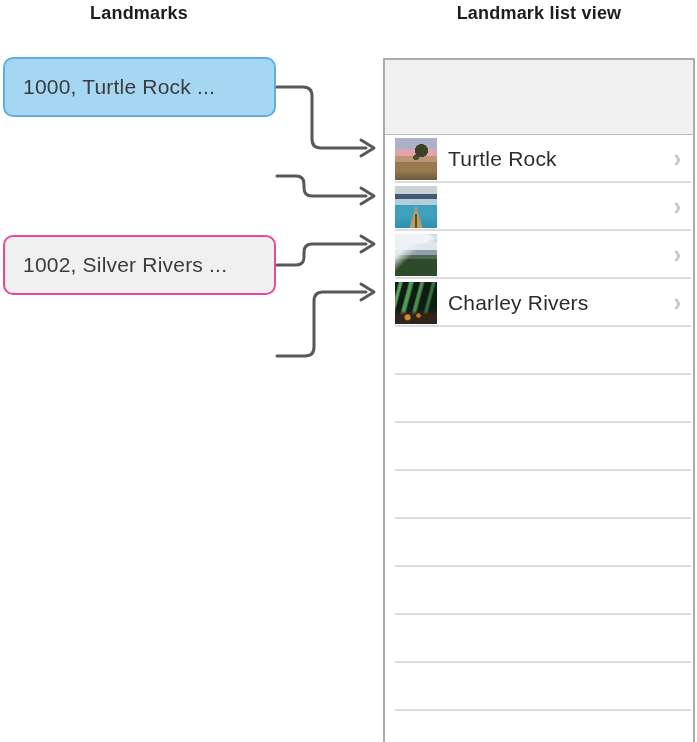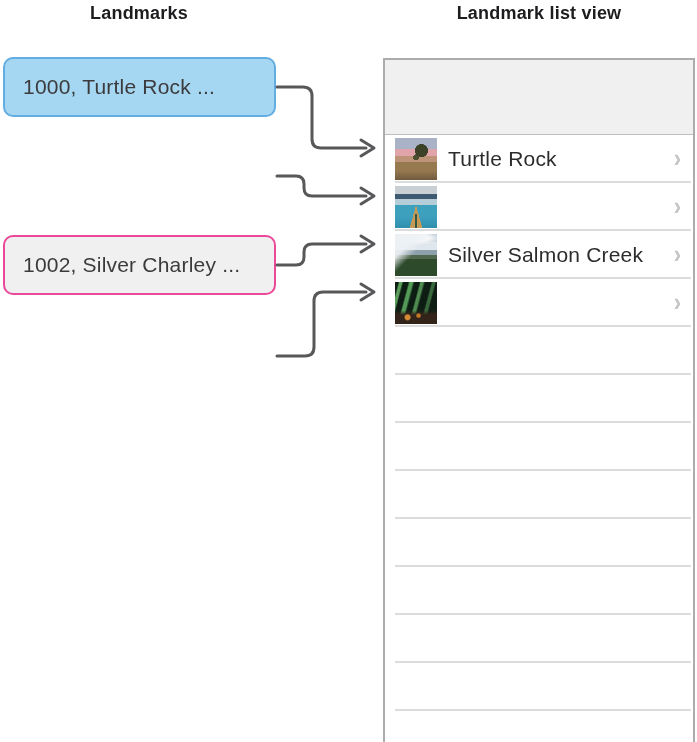--- a/index.html
+++ b/index.html
@@ -54,21 +54,21 @@
 
 <div class="canvas">
 
   <div class="col-title right">Landmark list view</div>
   <div class="col-title left">Landmarks</div>
 
   <div class="data-box box-0 highlight">
     <span class="box-label">1000, Turtle Rock ...</span>
   </div>
   <div class="data-box box-2">
-    <span class="box-label">1002, Silver Charley ...</span>
+    <span class="box-label">1002, Silver Rivers ...</span>
   </div>
 
   <svg class="arrows" viewBox="0 0 697 742" fill="none" stroke="#58585a" stroke-width="3" stroke-linecap="round" stroke-linejoin="round">
     <path d="M 277 87 H 303 Q 312 87 312 96 V 139 Q 312 148 321 148 H 366"></path>
     <path d="M 361 140 L 374 148 L 361 156"></path>
     <path d="M 277 176 H 296 Q 304 176 304 184 V 188 Q 304 196 312 196 H 366"></path>
     <path d="M 361 188 L 374 196 L 361 204"></path>
     <path d="M 277 265 H 296 Q 304 265 304 257 V 252 Q 304 244 312 244 H 366"></path>
     <path d="M 361 236 L 374 244 L 361 252"></path>
     <path d="M 277 356 H 305 Q 314 356 314 347 V 301 Q 314 292 323 292 H 366"></path>
@@ -82,25 +82,25 @@
       <span class="thumb" style="background: radial-gradient(circle at 63% 30%, #3d4128 0 16%, rgba(61,65,40,0) 17%), radial-gradient(circle at 50% 46%, #4a4f30 0 9%, rgba(74,79,48,0) 10%), linear-gradient(to bottom, #a9b2c6 0 26%, #e0a4aa 26% 44%, #bd9478 44% 58%, #97794f 58% 78%, #6f5a3e 100%);"></span>
       <span class="row-title">Turtle Rock</span>
       <span class="chevron">›</span>
     </div>
     <div class="row">
       <span class="thumb" style="background: conic-gradient(from 0deg at 50% 50%, rgba(0,0,0,0) 0 176deg, #37593f 176deg 184deg, rgba(0,0,0,0) 184deg), conic-gradient(from 0deg at 50% 46%, rgba(0,0,0,0) 0 164deg, #c59a58 164deg 196deg, rgba(0,0,0,0) 196deg), linear-gradient(to bottom, #c9d0d4 0 20%, #3d5a72 20% 32%, #b5cdd8 32% 46%, #3da0bd 46% 72%, #2f8fae 100%);"></span>
       <span class="chevron">›</span>
     </div>
     <div class="row">
       <span class="thumb" style="background: linear-gradient(135deg, rgba(238,242,245,0.9) 0 28%, rgba(238,242,245,0) 46%), radial-gradient(ellipse 60% 16% at 50% 10%, #f4f6f8 0 55%, rgba(244,246,248,0) 100%), linear-gradient(to bottom, #bfcfda 0 20%, #dfe6ec 20% 38%, #8da0ac 38% 50%, #51684e 50% 60%, #2d4a2b 60% 100%);"></span>
-      <span class="row-title">Silver Salmon Creek</span>
       <span class="chevron">›</span>
     </div>
     <div class="row">
       <span class="thumb" style="background: radial-gradient(circle at 30% 84%, #d58a36 0 5%, rgba(213,138,54,0) 8%), radial-gradient(circle at 56% 80%, #c2762a 0 4%, rgba(194,118,42,0) 7%), linear-gradient(to top, #33241a 0 22%, rgba(51,36,26,0) 32%), linear-gradient(105deg, rgba(0,0,0,0) 0 6%, rgba(124,214,122,0.7) 9% 13%, rgba(0,0,0,0) 16% 25%, rgba(106,197,110,0.75) 28% 33%, rgba(0,0,0,0) 37% 46%, rgba(124,214,122,0.6) 49% 53%, rgba(0,0,0,0) 57% 68%, rgba(96,180,100,0.5) 71% 75%, rgba(0,0,0,0) 78%), linear-gradient(to bottom, #0e1d14 0 60%, #1f2818 100%);"></span>
+      <span class="row-title">Charley Rivers</span>
       <span class="chevron">›</span>
     </div>
 
     <div id="empty-rows">
         <div class="row"></div>
         <div class="row"></div>
         <div class="row"></div>
         <div class="row"></div>
         <div class="row"></div>
         <div class="row"></div>

